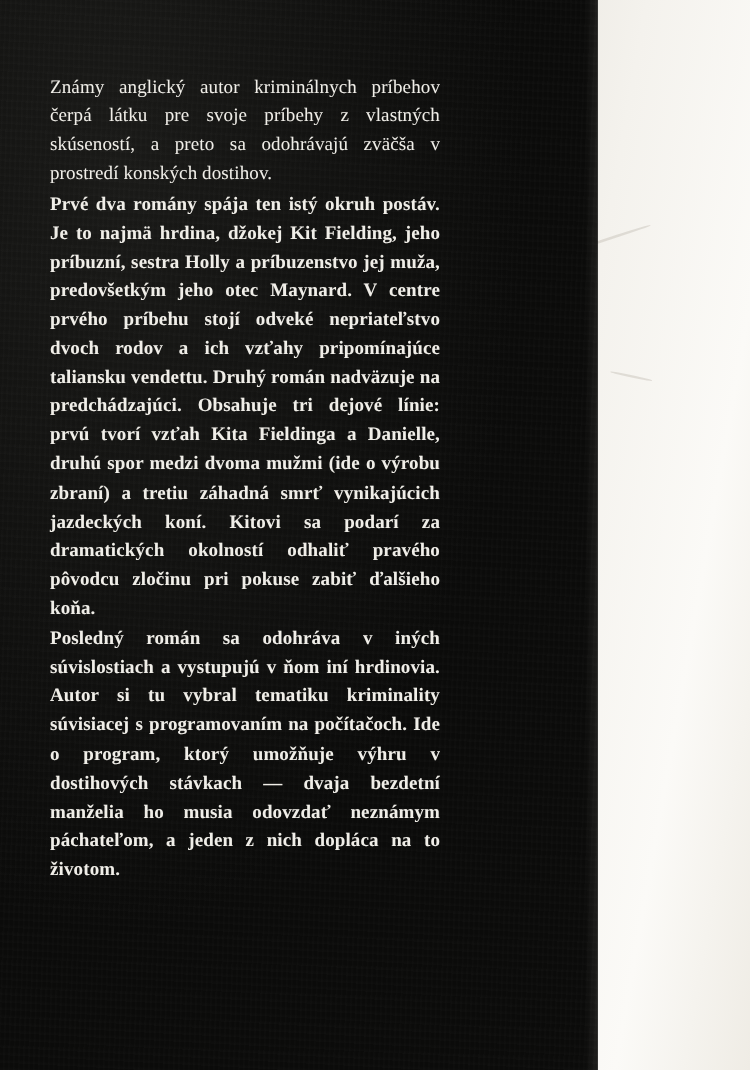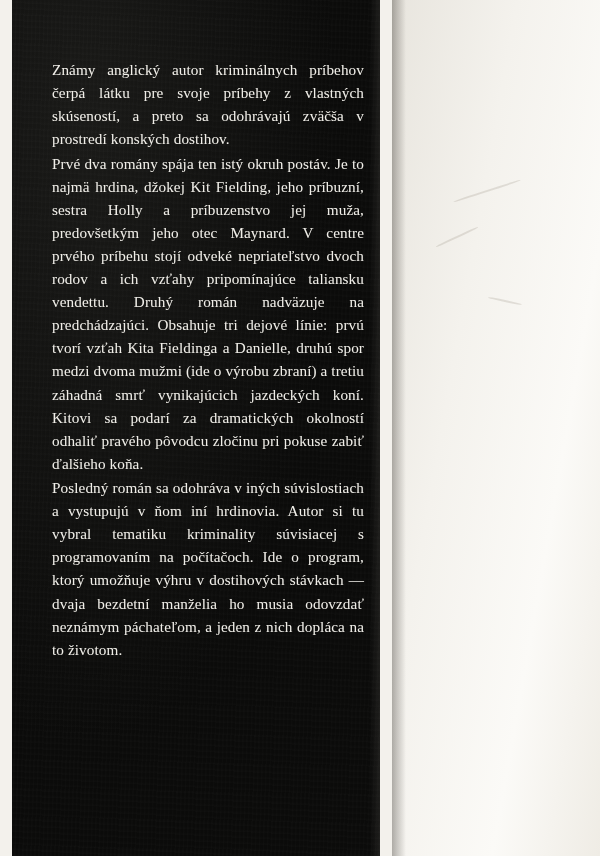--- a/index.html
+++ b/index.html
@@ -25,22 +25,22 @@
   #paper-edge::after {
     content: "";
     position: absolute;
     top: 0; left: 0;
     width: 14px; height: 100%;
     background: linear-gradient(90deg, rgba(40,36,30,0.35), rgba(40,36,30,0) 100%);
   }
   
   #cover {
     position: absolute;
-    top: 0; left: 12px;
-    width: 368px; height: 856px;
+    top: 0; left: 0;
+    width: 478px; height: 856px;
     background: #0d0d0d;
     background-image:
       radial-gradient(ellipse at 20% 15%, #1a1a18 0%, #0b0b0a 60%),
       linear-gradient(180deg, #111110 0%, #090908 100%);
   }
   
   #cover::before {
     content: "";
     position: absolute;
     inset: 0;
@@ -69,20 +69,21 @@
     text-align: justify;
     text-justify: inter-word;
     letter-spacing: 0.1px;
     text-shadow: 0 0 1px rgba(255,255,255,0.12);
   }
   #blurb p {
     margin: 0;
   }
   #blurb p + p {
     margin-top: 0.08em;
+    font-weight: bold;
   }
   
   .scuff {
     position: absolute;
     background: rgba(120,112,96,0.18);
     border-radius: 40%;
     pointer-events: none;
   }
 </style>
 </head>

